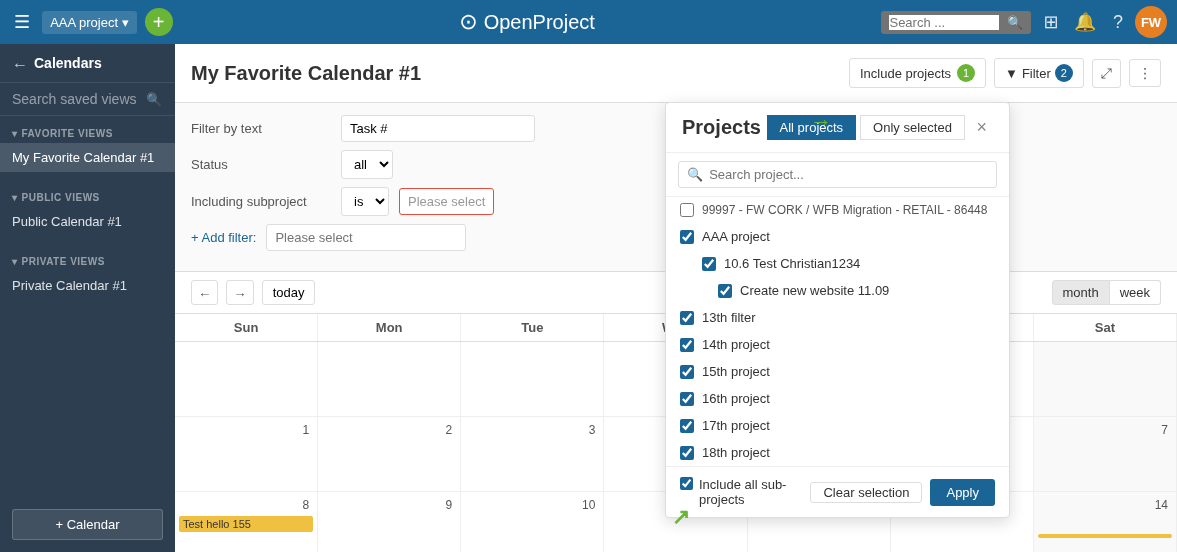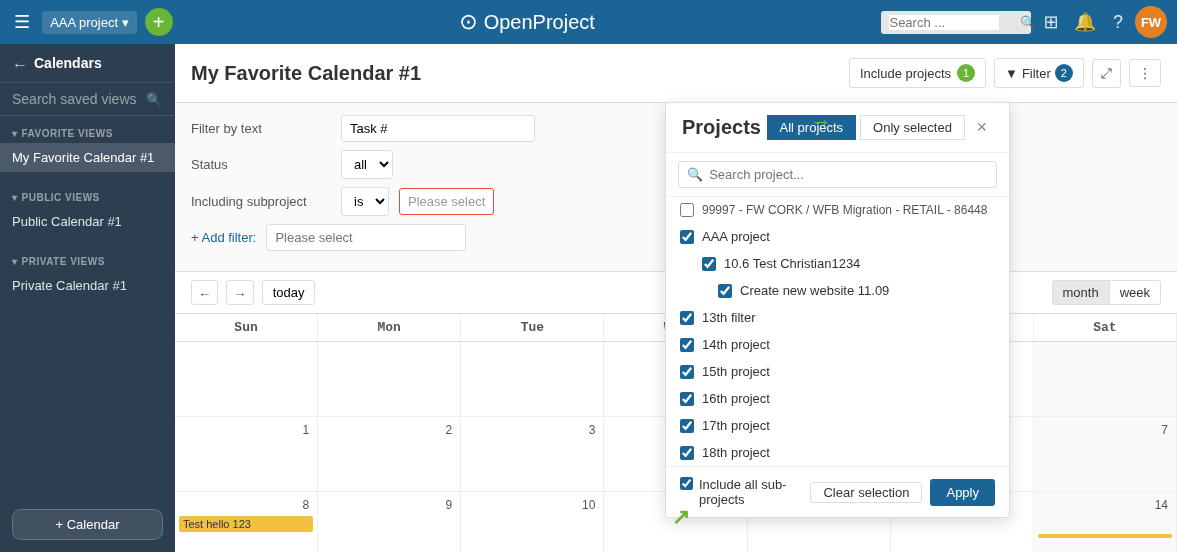--- a/index.html
+++ b/index.html
@@ -25,22 +25,22 @@
       width: 28px; height: 28px; background: #6bb536; border-radius: 50%;
       display: flex; align-items: center; justify-content: center;
       color: white; font-size: 20px; cursor: pointer; font-weight: 300;
     }
     .logo-area { flex: 1; display: flex; justify-content: center; align-items: center; }
     .logo-text { color: white; font-size: 20px; font-weight: 300; display: flex; align-items: center; gap: 6px; }
     .logo-icon { font-size: 22px; }
     .nav-right { display: flex; align-items: center; gap: 8px; }
     .search-box {
       display: flex; align-items: center;
-      background: #e5e5e5; border-radius: 3px;
-      padding: 4px 8px; gap: 21px; width: 150px;
+      background: #737373; border-radius: 3px;
+      padding: 4px 8px; gap: 8px; width: 150px;
     }
     .search-box input { border: none; outline: none; font-size: 13px; width: 110px; }
     .nav-icon { color: rgba(255,255,255,0.85); font-size: 18px; cursor: pointer; padding: 4px; }
     .avatar {
       width: 32px; height: 32px; background: #e67e22; border-radius: 50%;
       display: flex; align-items: center; justify-content: center;
       color: white; font-weight: bold; font-size: 13px; cursor: pointer;
     }
 
     
@@ -75,21 +75,21 @@
     .sidebar-item {
       padding: 7px 12px; cursor: pointer; font-size: 13px; color: rgba(255,255,255,0.85);
     }
     .sidebar-item.active { background: rgba(255,255,255,0.15); color: white; font-weight: 500; }
     .sidebar-footer {
       margin-top: auto; padding: 12px;
     }
     .add-calendar-btn {
       display: flex; align-items: center; gap: 6px;
       background: rgba(255,255,255,0.1); border: 1px solid rgba(255,255,255,0.2);
-      border-radius: 9px; padding: 7px 12px; color: white; cursor: pointer;
+      border-radius: 3px; padding: 7px 12px; color: white; cursor: pointer;
       font-size: 13px; width: 100%; justify-content: center;
     }
 
     
     .content-area { flex: 1; display: flex; flex-direction: column; overflow: hidden; background: white; }
     .content-header {
       display: flex; align-items: center; justify-content: space-between;
       padding: 14px 16px; border-bottom: 1px solid #ddd; flex-shrink: 0;
     }
     .content-title { font-size: 20px; font-weight: 600; color: #333; }
@@ -152,21 +152,21 @@
     .mw-btn {
       border: 1px solid #ddd; padding: 4px 10px; background: white;
       cursor: pointer; font-size: 13px; color: #333;
     }
     .mw-btn.active { background: #e8e8e8; font-weight: 500; }
     .mw-btn:first-child { border-radius: 3px 0 0 3px; }
     .mw-btn:last-child { border-radius: 0 3px 3px 0; border-left: none; }
 
     .calendar-grid { flex: 1; overflow: hidden; }
     .calendar-header { display: grid; grid-template-columns: repeat(7, 1fr); border-bottom: 1px solid #ddd; }
-    .cal-day-header { text-align: center; padding: 6px; font-weight: 600; font-size: 13px; color: #555; border-right: 1px solid #eee; font-family: Liberation Mono, monospace; }
+    .cal-day-header { text-align: center; padding: 6px; font-weight: 600; font-size: 13px; color: #555; border-right: 1px solid #eee; }
     .calendar-body { display: grid; grid-template-columns: repeat(7, 1fr); }
     .cal-cell {
       border-right: 1px solid #eee; border-bottom: 1px solid #eee;
       min-height: 75px; padding: 4px; position: relative; vertical-align: top;
     }
     .cal-date { text-align: right; font-size: 12px; color: #555; padding: 2px 4px; }
     .cal-event {
       background: #f0c040; color: #333; font-size: 11px;
       padding: 2px 4px; border-radius: 2px; margin-top: 2px; white-space: nowrap; overflow: hidden;
     }
@@ -407,21 +407,21 @@
             </div>
           <div class="cal-cell">
               <div class="cal-date"></div>
             </div>
           <div class="cal-cell sat-cell">
               <div class="cal-date">7</div>
             </div>
 
           <div class="cal-cell">
             <div class="cal-date">8</div>
-            <div class="cal-event">Test hello 123</div>
+            <div class="cal-event">Test hello 155</div>
           </div>
           <div class="cal-cell">
               <div class="cal-date">9</div>
             </div>
           <div class="cal-cell">
               <div class="cal-date">10</div>
             </div>
           <div class="cal-cell">
               <div class="cal-date"></div>
             </div>

